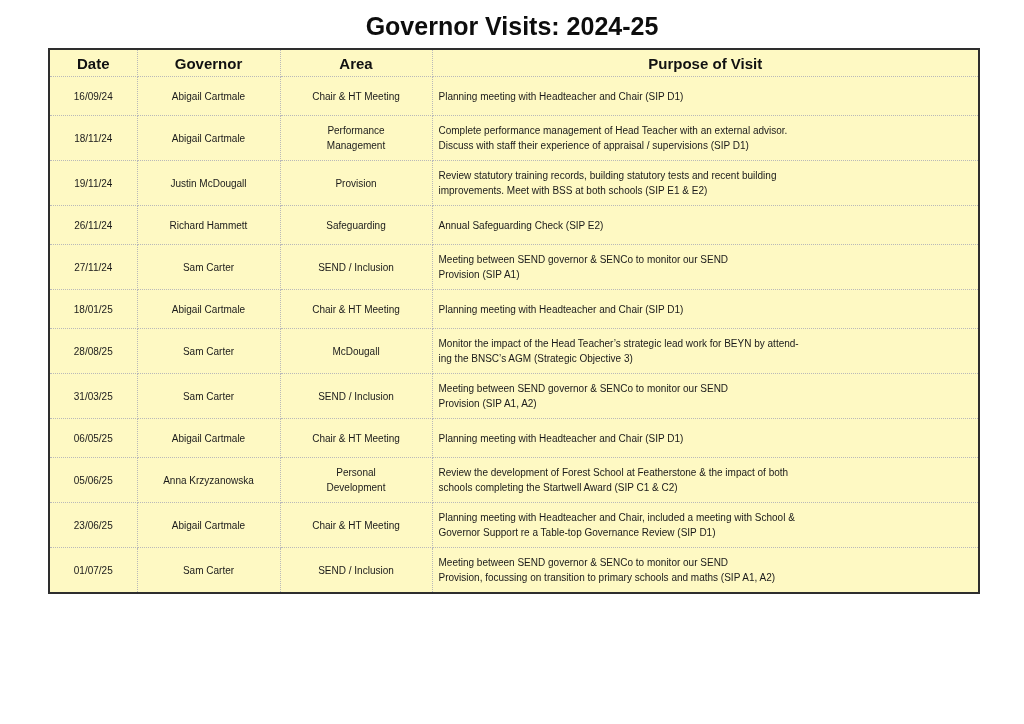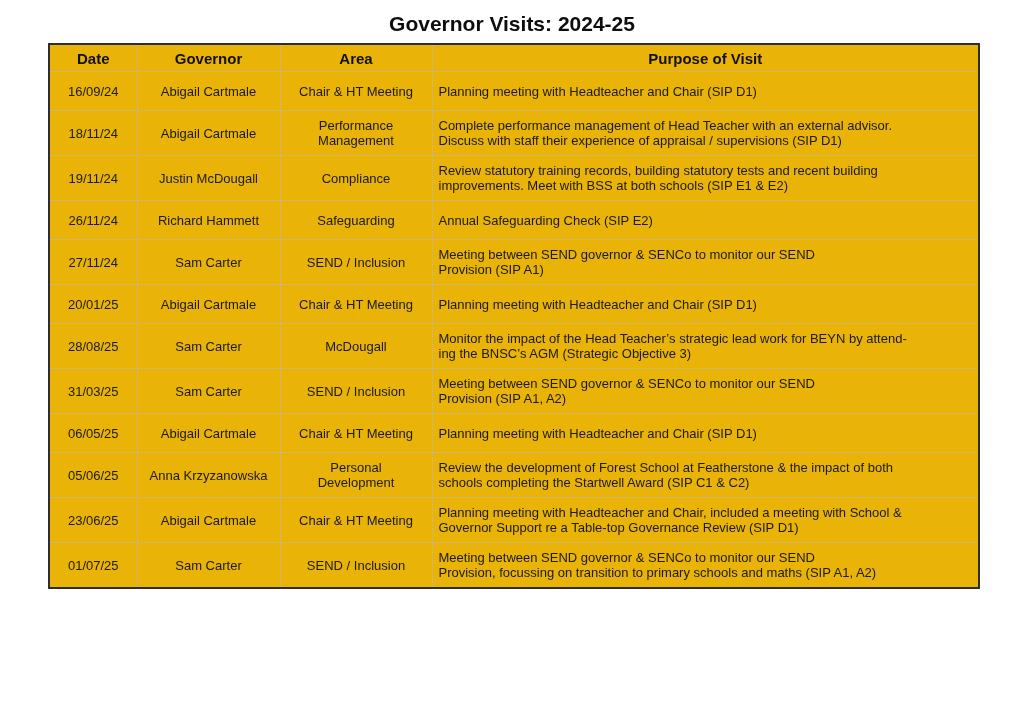--- a/index.html
+++ b/index.html
@@ -13,47 +13,47 @@
     overflow: hidden;
   }
   .page {
     position: relative;
     width: 1024px;
     height: 724px;
   }
   .title {
     margin: 12px 0 7px 0;
     text-align: center;
-    font-size: 21px;
+    font-size: 25px;
     font-weight: bold;
     color: #0d0d0d;
     letter-spacing: 0px;
   }
   .gv-table {
     border-collapse: collapse;
     table-layout: fixed;
     width: 930px;
     margin-left: 48px;
     border: 2px solid #2e2e2e;
-    background: #eab308;
+    background: #fef9c3;
   }
   .gv-table th, .gv-table td {
     border: 1px dotted #b9b9b9;
     vertical-align: middle;
   }
   .gv-table thead th {
     font-size: 15px;
     font-weight: bold;
     text-align: center;
     padding: 4px 2px;
     height: 18px;
     color: #111111;
   }
   .gv-table tbody td {
-    font-size: 13px;
+    font-size: 10px;
     line-height: 15px;
     padding: 7px 4px;
     height: 24px; 
   }
   .c-date, .c-gov, .c-area {
     text-align: center;
     white-space: pre-line;
   }
   .c-purpose {
     text-align: left;
@@ -97,21 +97,21 @@
     <td class="c-gov">Abigail Cartmale</td>
     <td class="c-area">Performance
 Management</td>
     <td class="c-purpose">Complete performance management of Head Teacher with an external advisor.
 Discuss with staff their experience of appraisal / supervisions (SIP D1)</td>
   </tr>
 
   <tr>
     <td class="c-date">19/11/24</td>
     <td class="c-gov">Justin McDougall</td>
-    <td class="c-area">Compliance</td>
+    <td class="c-area">Provision</td>
     <td class="c-purpose">Review statutory training records, building statutory tests and recent building
 improvements. Meet with BSS at both schools (SIP E1 &amp; E2)</td>
   </tr>
 
   <tr>
     <td class="c-date">26/11/24</td>
     <td class="c-gov">Richard Hammett</td>
     <td class="c-area">Safeguarding</td>
     <td class="c-purpose">Annual Safeguarding Check (SIP E2)</td>
   </tr>
@@ -119,21 +119,21 @@
   <tr>
     <td class="c-date">27/11/24</td>
     <td class="c-gov">Sam Carter</td>
     <td class="c-area">SEND / Inclusion</td>
     <td class="c-purpose">Meeting between SEND governor &amp; SENCo to monitor our SEND
 Provision (SIP A1)</td>
   </tr>
 
 
   <tr>
-    <td class="c-date">20/01/25</td>
+    <td class="c-date">18/01/25</td>
     <td class="c-gov">Abigail Cartmale</td>
     <td class="c-area">Chair &amp; HT Meeting</td>
     <td class="c-purpose">Planning meeting with Headteacher and Chair (SIP D1)</td>
   </tr>
 
   <tr>
     <td class="c-date">28/08/25</td>
     <td class="c-gov">Sam Carter</td>
     <td class="c-area">McDougall</td>
     <td class="c-purpose">Monitor the impact of the Head Teacher’s strategic lead work for BEYN by attend-

